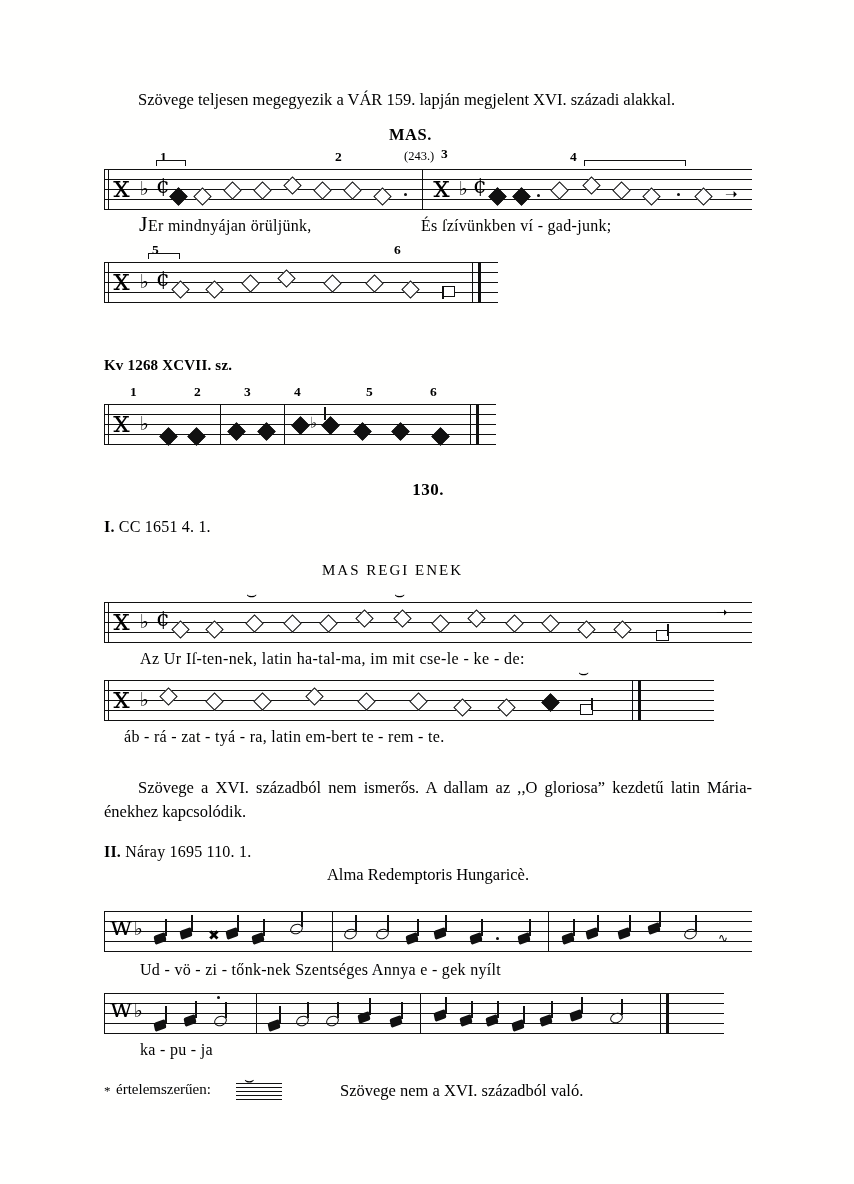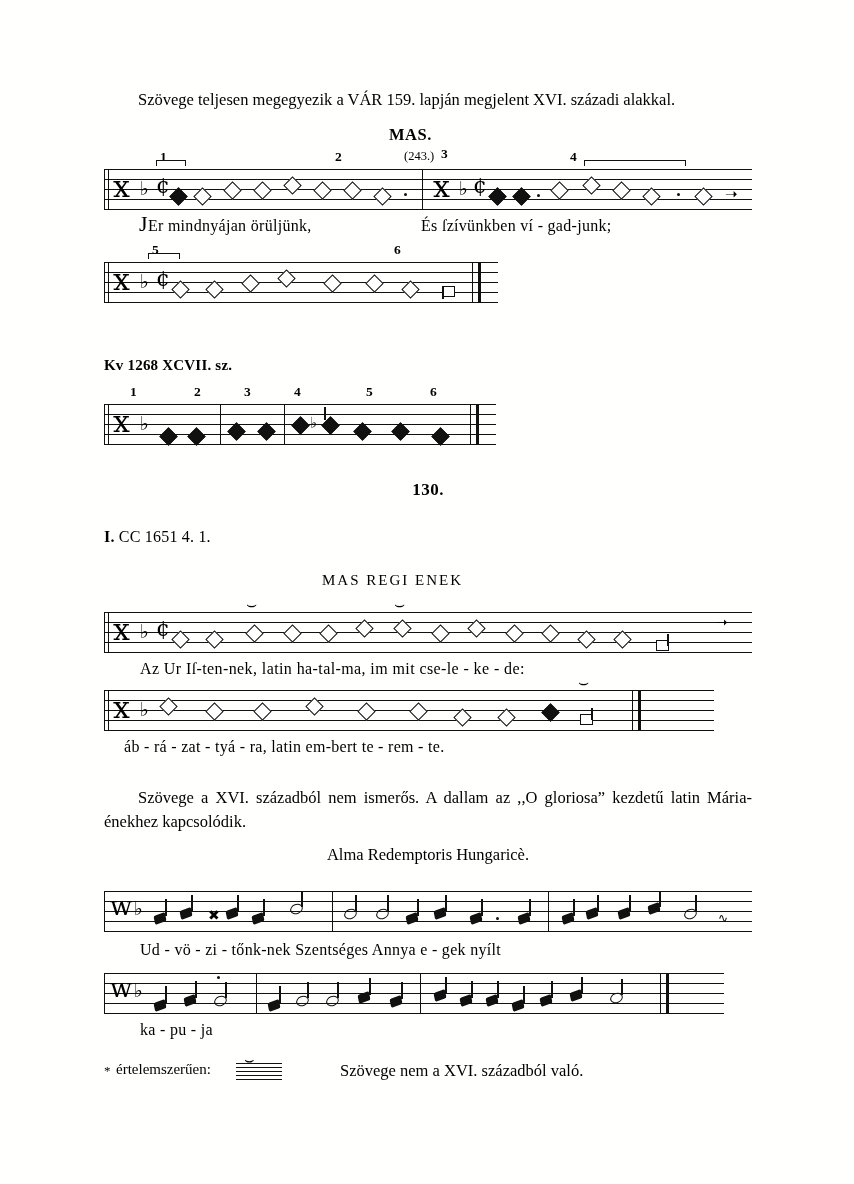--- a/index.html
+++ b/index.html
@@ -338,21 +338,21 @@
         <div class="dia filled" style="left:252px; top:23px;"></div>
         <div class="dia filled" style="left:290px; top:23px;"></div>
         <div class="dia filled" style="left:330px; top:28px;"></div>
         <div class="barline" style="left:366px;"></div>
         <div class="barline thick" style="left:372px;"></div>
       </div>
     </div>
 
     <div class="section-num" style="margin-top:24px;">130.</div>
 
-    <p class="ref" style="margin-top:28px;">
+    <p class="ref" style="margin-top:18px;">
       <b>I.</b>
       <span>CC 1651 4. 1.</span>
     </p>
 
     <div class="system" style="height:206px; margin-top:26px;">
       <div style="position:absolute; left:218px; top:0px;" class="caption-smallcaps">MAS REGI ENEK</div>
 
       <div class="staff" style="position:absolute; left:0; top:38px; width:648px;">
         <div class="lines">
             <i></i>
@@ -417,22 +417,26 @@
         <div class="barline thick" style="left:534px;"></div>
       </div>
 
       <div class="lyric" style="left:20px; top:166px;">áb - rá - zat - tyá - ra,     latin em-bert te - rem - te.</div>
     </div>
 
     <p class="para" style="margin-top:8px;">
       <span class="indent"></span><span>Szövege a XVI. századból nem ismerős. A dallam az ,,O gloriosa” kezdetű latin Mária-énekhez kapcsolódik.</span>
     </p>
 
-
-    <div class="system" style="height:210px; margin-top:12px;text-decoration:underline;">
+    <p class="ref" style="margin-top:20px;">
+      <b>II.</b>
+      <span>Náray 1695 110. 1.</span>
+    </p>
+
+    <div class="system" style="height:210px; margin-top:4px;text-decoration:underline;">
       <div class="alma" style="position:absolute; left:0; right:0; top:0;">Alma Redemptoris Hungaricè.</div>
 
       <div class="staff" style="position:absolute; left:0; top:44px; width:648px;">
         <div class="lines">
             <i></i>
             <i></i>
             <i></i>
             <i></i>
             <i></i>
           </div>

